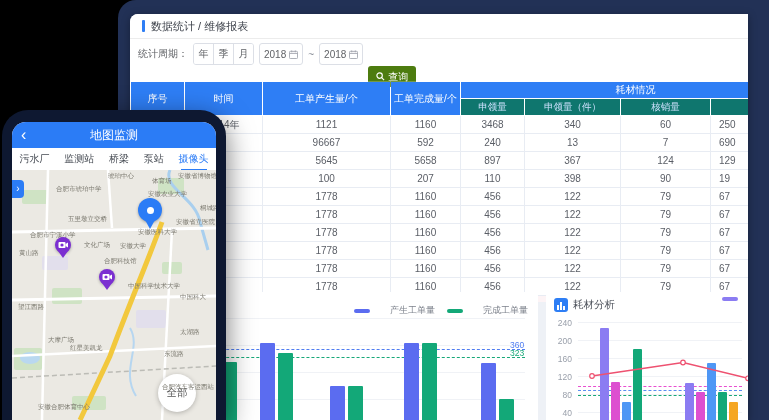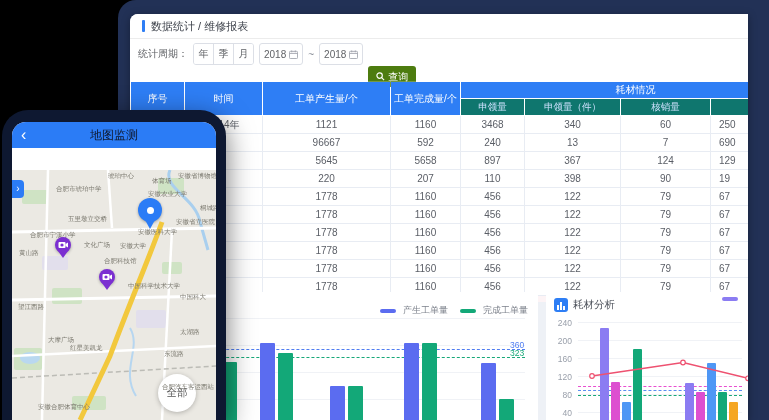--- a/index.html
+++ b/index.html
@@ -39,41 +39,41 @@
   thead tr.sub th{background:#0f766e;color:#cfe2ff;font-size:9.5px;}
   tbody td,tfoot td{height:15px;font-size:10px;color:#5a5e66;text-align:center;background:#fff;}
   td.lft{text-align:left;padding-left:8px;}
   tfoot tr.total td{color:#f15b72;background:#fdf4f6;}
   
   .card{position:absolute;top:278px;height:128px;background:#fff;border-radius:4px 4px 0 0;overflow:hidden;}
   .chart-left{left:0;width:408px;}
   .chart-right{left:416px;width:202px;}
   .legend{position:absolute;right:10px;top:7px;display:flex;gap:12px;align-items:center;}
   .legend .sw{display:inline-block;width:16px;height:4px;border-radius:2px;}
-  .legend .lab{font-size:9px;color:#7d828c;margin-left:7px;}
+  .legend .lab{font-size:9px;color:#7d828c;margin-left:20px;}
   .plot{position:absolute;left:0;top:0;width:100%;height:100%;}
   .grid{position:absolute;height:0;border-top:1px solid #f0f2f6;}
   .refline{position:absolute;height:0;border-top:1px dashed;}
   .reflab{position:absolute;font-size:8.5px;}
   .bar{position:absolute;bottom:0;border-radius:1px 1px 0 0;}
   .ytick{position:absolute;font-size:8.5px;color:#9aa0ab;text-align:right;width:24px;}
   .rhead{position:absolute;left:8px;top:6px;display:flex;align-items:center;gap:5px;font-size:10.5px;color:#4a4f58;}
   .ricon{display:inline-flex;width:14px;height:14px;border-radius:3px;background:#2e7ef5;align-items:flex-end;
          justify-content:center;gap:1px;padding-bottom:2px;box-sizing:border-box;}
   .ricon i{display:block;width:2px;background:#fff;}
   .rleg{position:absolute;left:176px;top:5px;width:16px;height:4px;border-radius:2px;}
   
   .phone{position:absolute;left:2px;top:110px;width:224px;height:310px;background:#0e1831;
          border-radius:26px 26px 0 0;z-index:30;box-shadow:0 8px 28px rgba(0,0,0,.55);}
   .screen{position:absolute;left:10px;top:12px;width:204px;height:298px;border-radius:14px 14px 0 0;
           overflow:hidden;background:#fff;}
   .phead{position:absolute;left:0;top:0;width:204px;height:26px;background:#2b7cf6;display:flex;
          align-items:center;justify-content:center;}
   .back{position:absolute;left:9px;top:1px;color:#fff;font-size:16px;line-height:24px;}
-  .ptitle{color:#0f172a;font-size:12px;}
+  .ptitle{color:#ffffff;font-size:12px;}
   .ptabs{position:absolute;left:0;top:26px;width:204px;height:22px;background:#fff;display:flex;
          align-items:center;justify-content:space-around;border-bottom:1px solid #f0f0f0;}
   .ptab{font-size:10px;color:#454a52;position:relative;padding:3px 0;}
   .ptab.on{color:#2b7cf6;}
   .ptab.on::after{content:"";position:absolute;left:2px;right:2px;bottom:-2px;height:2px;background:#2b7cf6;}
   .map{position:absolute;left:0;top:48px;width:204px;height:250px;background:#ebe9e3;overflow:hidden;}
   .mlabel{position:absolute;font-size:6.5px;color:#7c7a70;white-space:nowrap;transform-origin:0 0;}
   .chev{position:absolute;left:0;top:10px;width:12px;height:18px;background:#2b7cf6;color:#fff;
         border-radius:0 4px 4px 0;font-size:10px;line-height:18px;text-align:center;}
   .allbtn{position:absolute;left:146px;top:204px;width:38px;height:38px;border-radius:50%;background:#fff;
@@ -185,21 +185,21 @@
                 <td>5645</td>
                 <td>5658</td>
                 <td>897</td>
                 <td>367</td>
                 <td>124</td>
                 <td class="lft">129</td>
               </tr>
               <tr>
                 <td>4</td>
                 <td></td>
-                <td>220</td>
+                <td>100</td>
                 <td>207</td>
                 <td>110</td>
                 <td>398</td>
                 <td>90</td>
                 <td class="lft">19</td>
               </tr>
               <tr>
                 <td>5</td>
                 <td></td>
                 <td>1778</td>
@@ -347,20 +347,27 @@
         </div>
     </div>
   </div>
 
   <div class="phone">
     <div class="screen">
       <div class="phead">
         <span class="back">‹</span>
         <span class="ptitle">地图监测</span>
       </div>
+      <div class="ptabs" id="ptabs">
+          <div class="ptab">污水厂</div>
+          <div class="ptab">监测站</div>
+          <div class="ptab">桥梁</div>
+          <div class="ptab">泵站</div>
+          <div class="ptab on">摄像头</div>
+        </div>
       <div class="map" id="map">
         <svg width="204" height="250" style="position:absolute;left:0;top:0">
           <rect x="10" y="20" width="26" height="14" rx="2" fill="#cfe3c4"></rect>
           <rect x="146" y="8" width="26" height="16" rx="2" fill="#cfe3c4"></rect>
           <rect x="40" y="118" width="30" height="16" rx="2" fill="#cfe3c4"></rect>
           <rect x="2" y="178" width="28" height="22" rx="2" fill="#cfe3c4"></rect>
           <rect x="60" y="226" width="34" height="14" rx="2" fill="#cfe3c4"></rect>
           <rect x="150" y="92" width="20" height="12" rx="2" fill="#cfe3c4"></rect>
           <rect x="30" y="86" width="26" height="14" rx="2" fill="#e2dfec"></rect>
           <rect x="124" y="140" width="30" height="18" rx="2" fill="#e2dfec"></rect>

